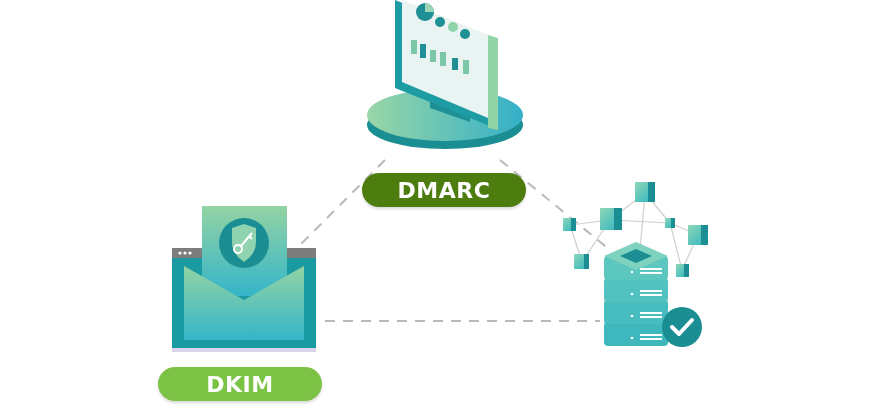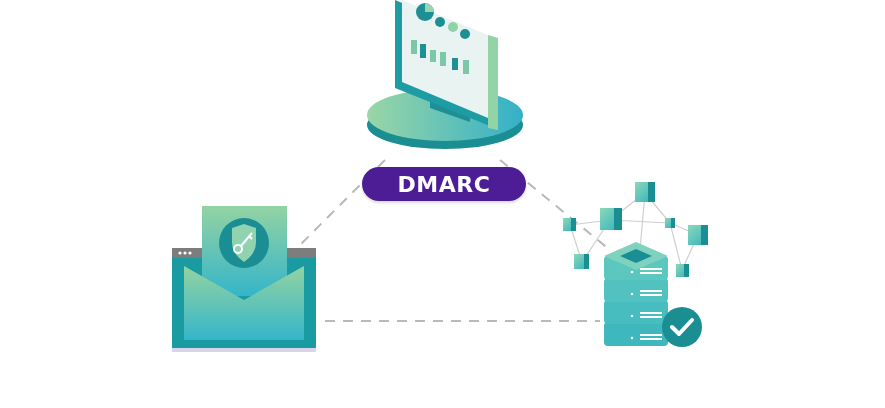--- a/index.html
+++ b/index.html
@@ -1,19 +1,19 @@
 <!DOCTYPE html>
 <html><head>
 <meta charset="utf-8">
 <style>
   html,body{margin:0;padding:0;background:#ffffff;}
   body{width:885px;height:408px;position:relative;overflow:hidden;font-family:"DejaVu Sans","Liberation Sans",sans-serif;}
   .stage{position:absolute;left:0;top:0;width:885px;height:408px;}
   .badge{position:absolute;height:34px;border-radius:17px;color:#ffffff;font-weight:bold;font-size:22px;letter-spacing:0.5px;display:flex;align-items:center;justify-content:center;box-shadow:0 2px 3px rgba(0,0,0,0.15);}
-  .badge-dmarc{left:362px;top:167px;width:164px;background:#4c1d95;align-items:center;}
+  .badge-dmarc{left:362px;top:173px;width:164px;background:#4d7c0f;align-items:center;}
   .badge-dkim{left:158px;top:367px;width:164px;background:#7cc244;}
   .badge-spf{left:558px;top:367px;width:164px;background:#2ea6e0;}
   svg{position:absolute;left:0;top:0;}
 </style>
 </head>
 <body>
 
 <div class="stage">
 <svg width="885" height="408" viewBox="0 0 885 408">
   <defs>
@@ -150,13 +150,16 @@
     <g>
       <circle cx="682" cy="327" r="20" fill="#1a8e93"></circle>
       <path d="M672 327 L679 334 L692 320" fill="none" stroke="#ffffff" stroke-width="4" stroke-linecap="round" stroke-linejoin="round"></path>
     </g>
   </g>
 </svg>
 
 <div class="badge badge-dmarc">
   <span>DMARC</span>
 </div>
+<div class="badge badge-dkim">
+  <span>DKIM</span>
+</div>
 </div>
 
 </body></html>

